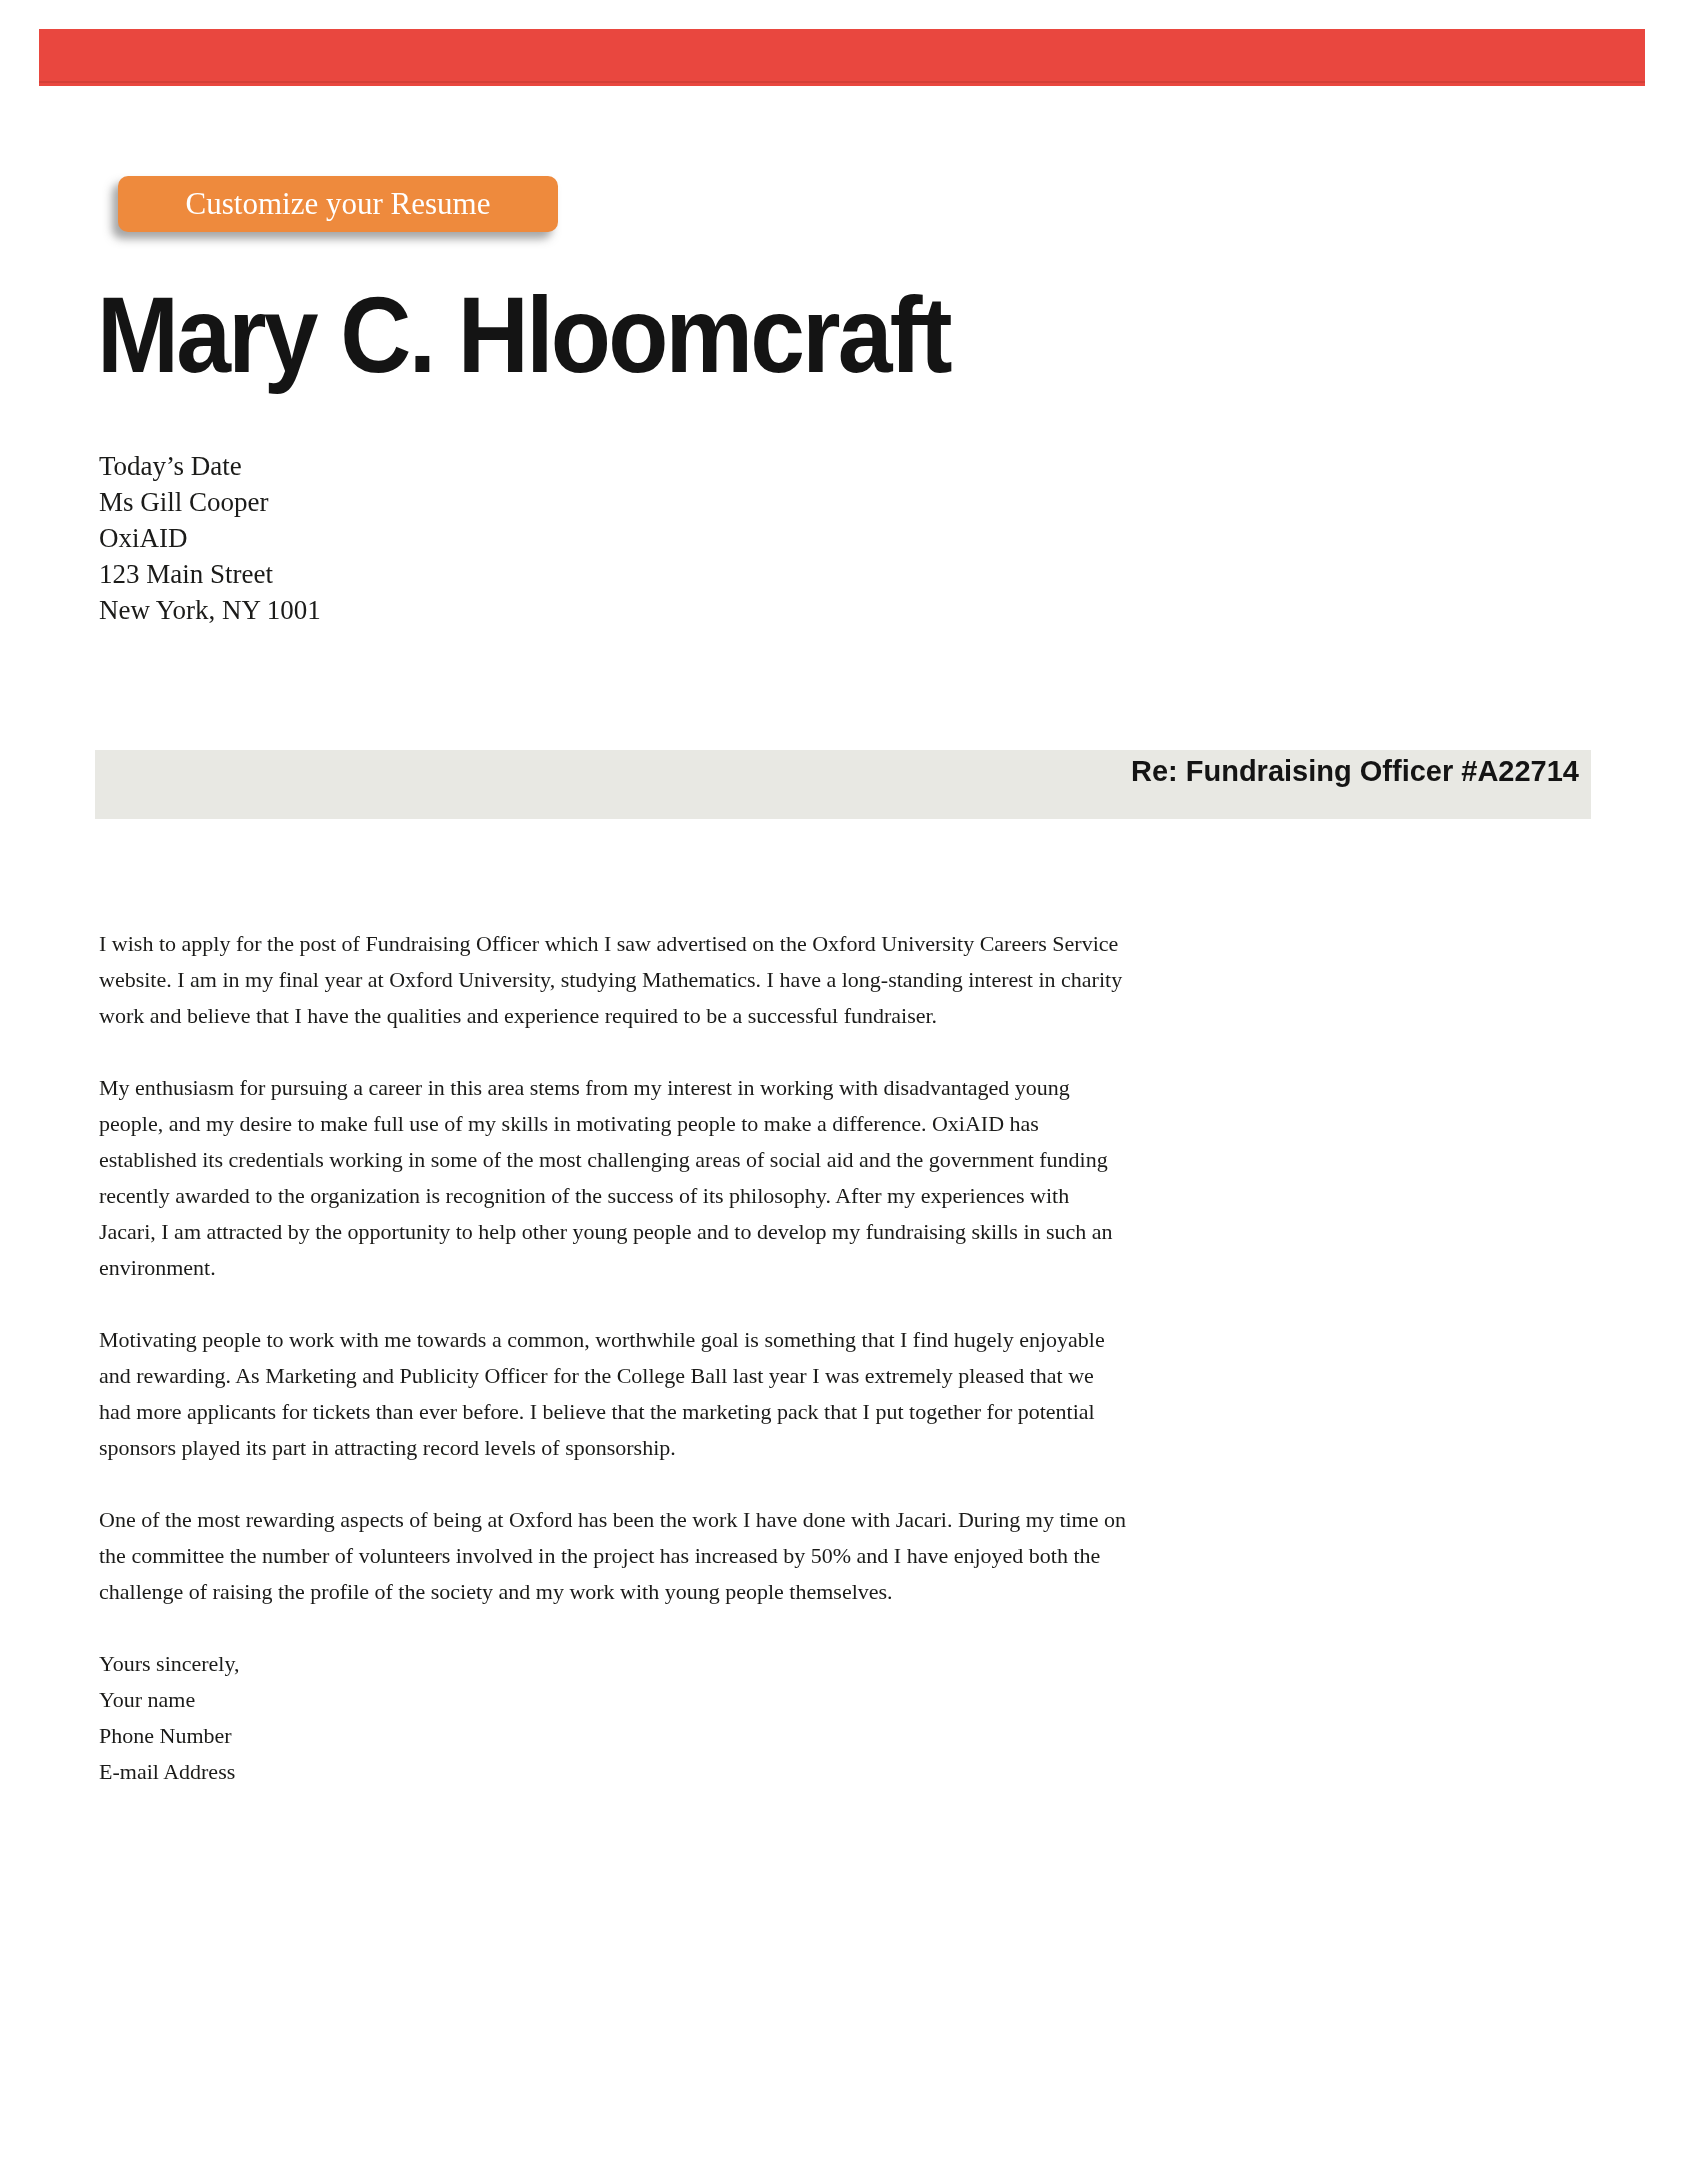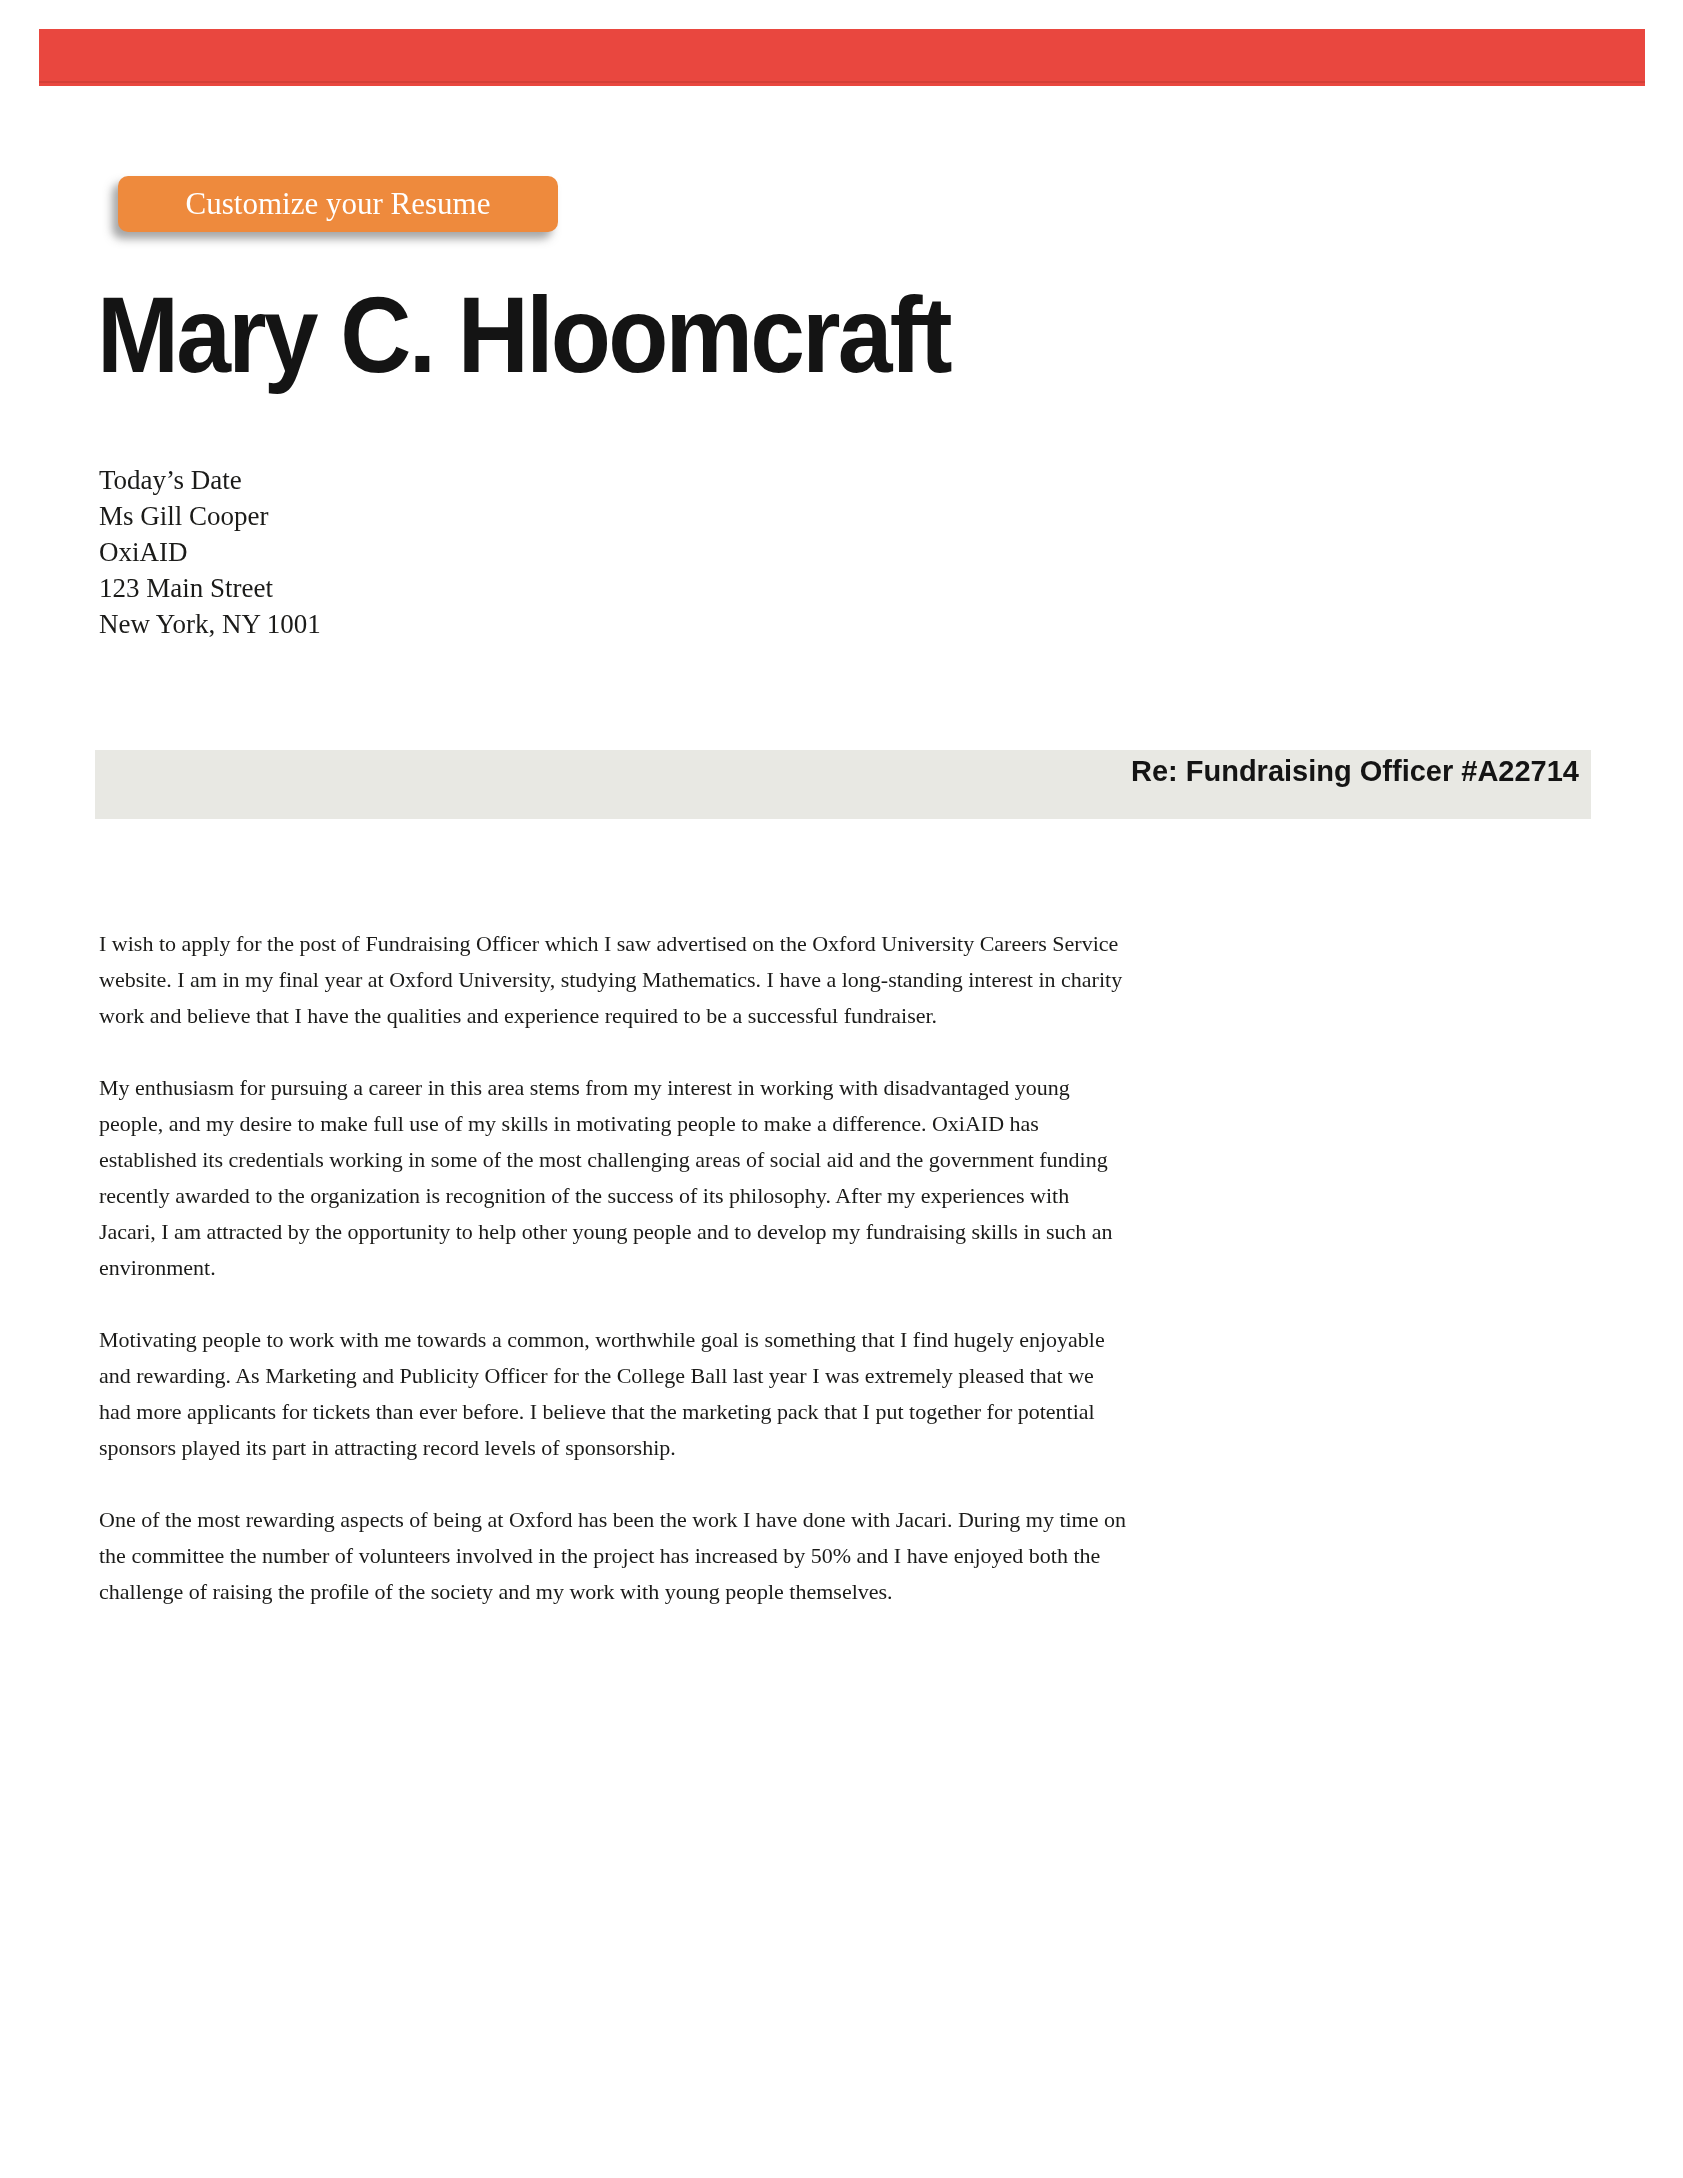--- a/index.html
+++ b/index.html
@@ -40,21 +40,21 @@
     font-weight: bold;
     font-size: 107px;
     letter-spacing: -3px;
     color: #141414;
     white-space: nowrap;
     transform: scaleX(0.92);
     transform-origin: left top;
   }
 
   .recipient {
-    position: absolute; left: 99px; top: 462px;
+    position: absolute; left: 99px; top: 448px;
     font-size: 27px; line-height: 36px;
     color: var(--text, #1b1b19);
     white-space: pre-line;
     font-family: Liberation Serif, serif;
   }
 
   .subject-bar {
     position: absolute; left: 95px; top: 750px;
     width: 1496px; height: 69px;
     background: var(--subject-bg, #e8e8e3);
@@ -108,16 +108,20 @@
 recently awarded to the organization is recognition of the success of its philosophy. After my experiences with
 Jacari, I am attracted by the opportunity to help other young people and to develop my fundraising skills in such an
 environment.</p>
     <p>Motivating people to work with me towards a common, worthwhile goal is something that I find hugely enjoyable
 and rewarding. As Marketing and Publicity Officer for the College Ball last year I was extremely pleased that we
 had more applicants for tickets than ever before. I believe that the marketing pack that I put together for potential
 sponsors played its part in attracting record levels of sponsorship.</p>
     <p>One of the most rewarding aspects of being at Oxford has been the work I have done with Jacari. During my time on
 the committee the number of volunteers involved in the project has increased by 50% and I have enjoyed both the
 challenge of raising the profile of the society and my work with young people themselves.</p>
+    <div class="closing">Yours sincerely,
+Your name
+Phone Number
+E-mail Address</div>
   </div>
 
 </div>
 
 
 </body></html>

